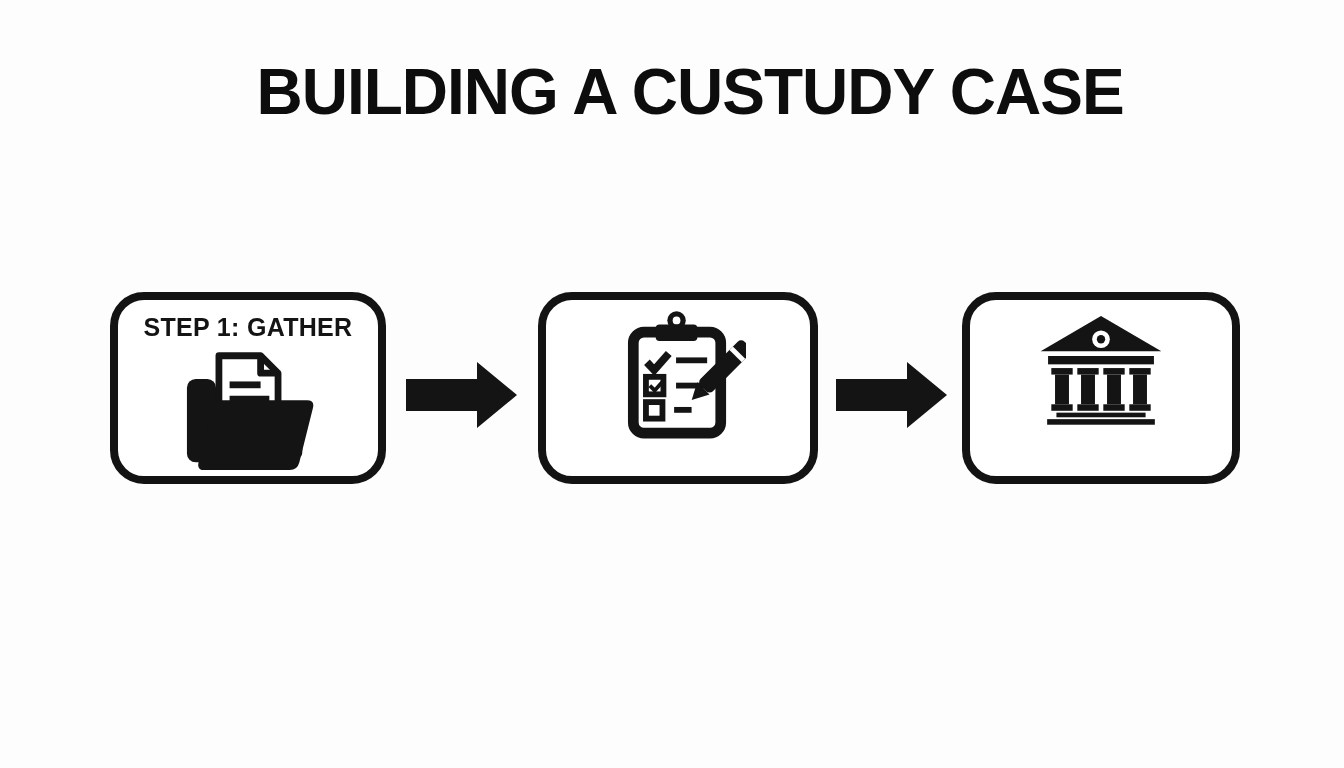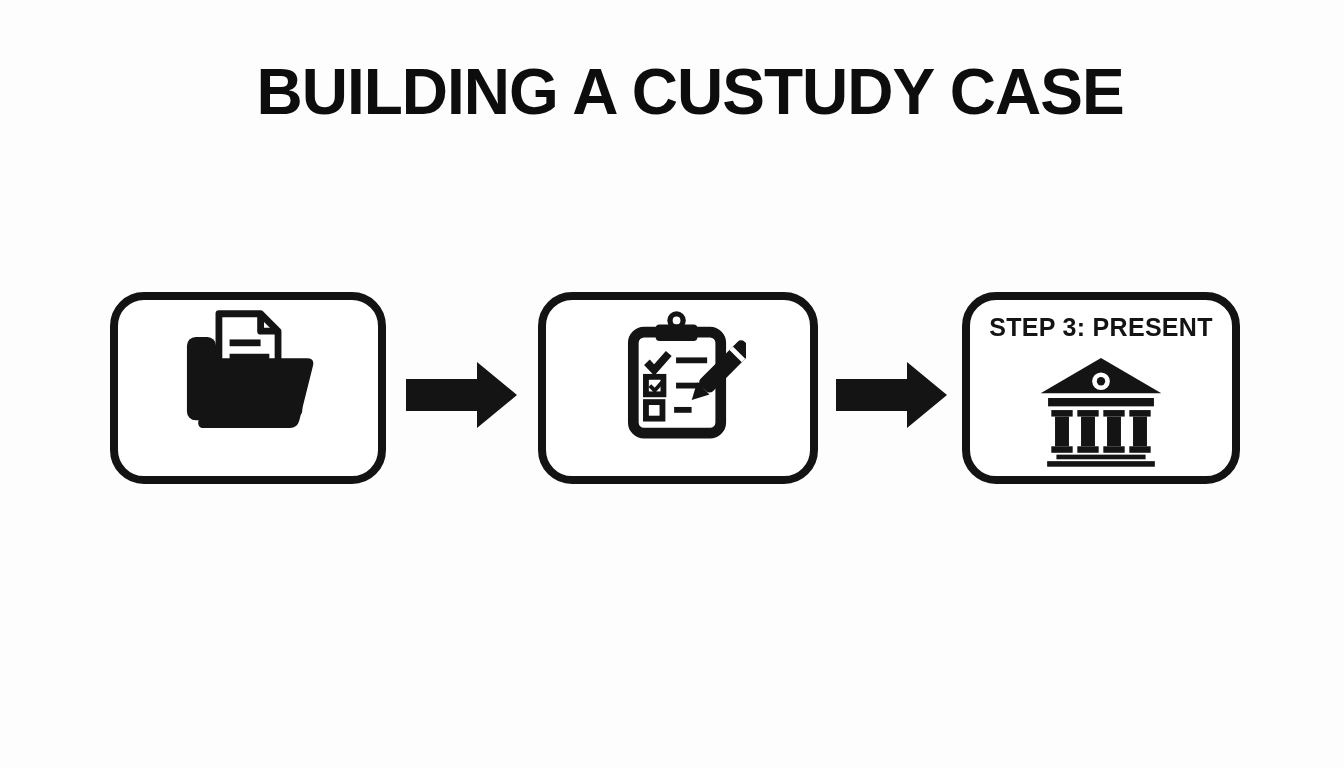--- a/index.html
+++ b/index.html
@@ -69,20 +69,21 @@
 </head>
 <body>
 
 <div class="stage">
 
   <h1 class="title">
     <span>BUILDING A CUSTUDY CASE</span>
   </h1>
 
   <div class="step-box b1">
+    <div class="step-label">STEP 1: GATHER</div>
     <svg class="icon-folder" viewBox="0 0 150 130">
 
       <rect class="ink" x="12" y="32" width="30" height="86" rx="9"></rect>
 
       <rect class="ink" x="116" y="82" width="15" height="32" rx="6"></rect>
 
       <path class="paper" d="M45,8 H88 L106,26 V108 H45 Z" stroke="#141414" stroke-width="7" stroke-linejoin="round"></path>
       <path class="stroke-ink" d="M88,8 V26 H106" stroke-width="7" stroke-linejoin="round"></path>
 
       <line x1="56" y1="38" x2="88" y2="38" stroke="#141414" stroke-width="7"></line>
@@ -123,21 +124,20 @@
         <path class="ink" d="M97,94 l9,17 l9,-17 Z"></path>
       </g>
     </svg>
   </div>
 
   <svg class="arrow a2" viewBox="0 0 111 66">
     <polygon class="ink" points="0,17 71,17 71,0 111,33 71,66 71,49 0,49"></polygon>
   </svg>
 
   <div class="step-box b3">
-    <div class="step-label">STEP 3: PRESENT</div>
     <svg class="icon-courthouse" viewBox="0 0 140 120">
 
       <path class="ink" d="M70,3 L135,41 H5 Z"></path>
       <circle class="paper" cx="70" cy="28" r="9.5"></circle>
       <circle class="ink" cx="70" cy="28" r="4.5"></circle>
 
       <rect class="ink" x="13" y="46" width="114" height="9"></rect>
 
       <g>
         <rect class="ink" x="16.5" y="59" width="23" height="7"></rect>

